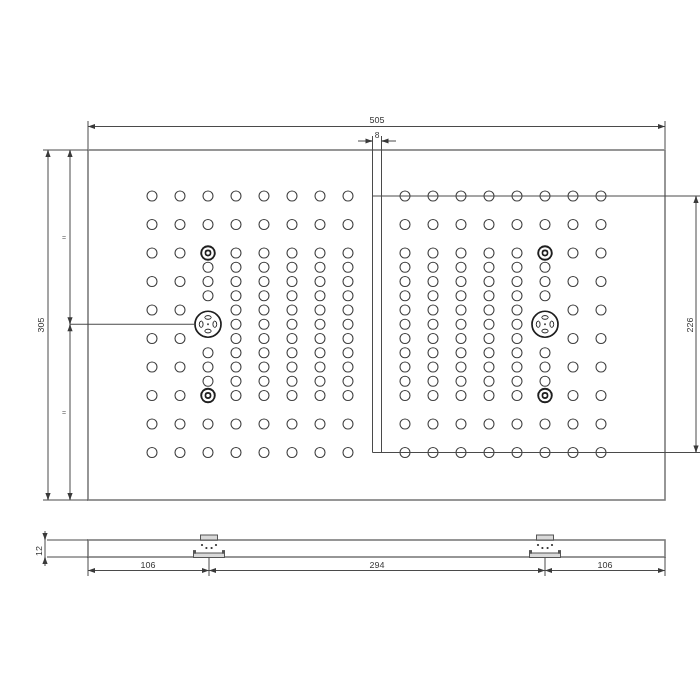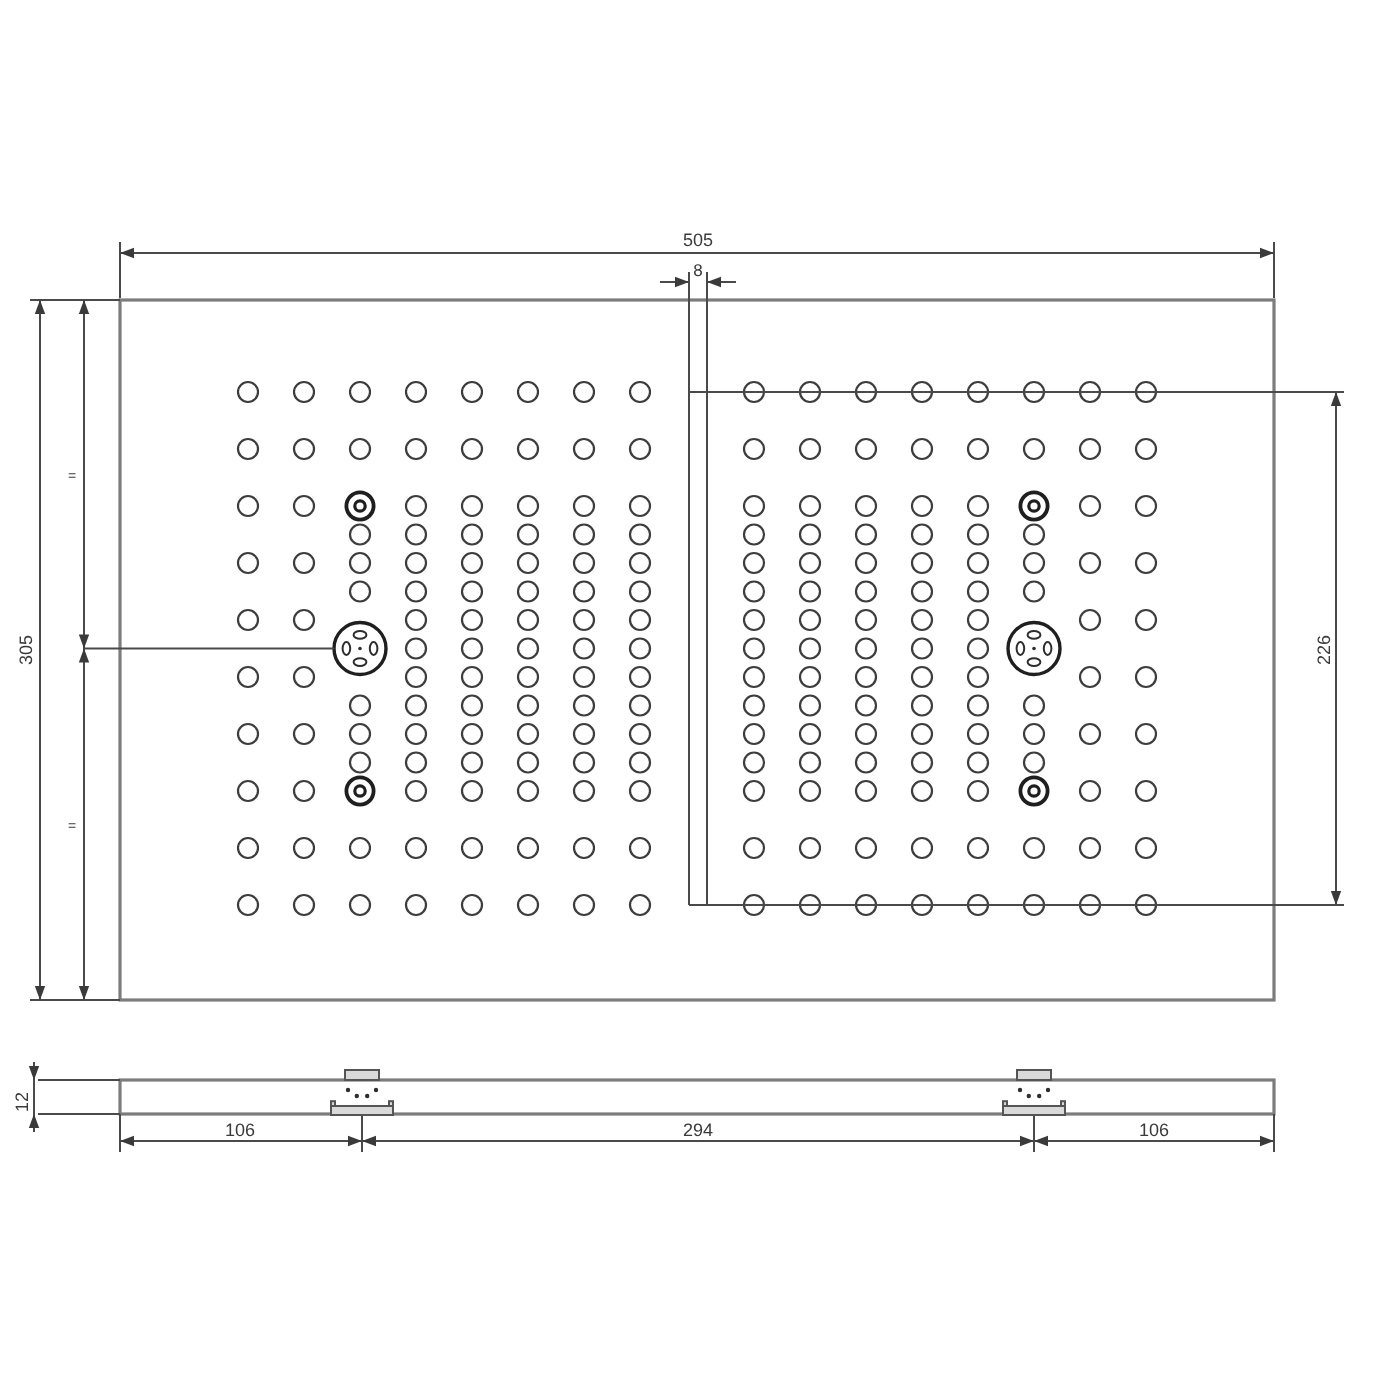--- a/index.html
+++ b/index.html
@@ -1,16 +1,16 @@
 <!DOCTYPE html>
 <html><head>
 <meta charset="utf-8">
 <style>
   html,body{margin:0;padding:0;background:#ffffff;width:700px;height:700px;overflow:hidden;}
-  main{width:608px;height:700px;}
+  main{width:608px;height:700px;padding-left:28px;}
   svg{display:block;}
   .plate{fill:#ffffff;stroke:#7c7c7c;stroke-width:1.6;}
   .thin{stroke:#4a4a4a;stroke-width:1;fill:none;}
   .hole{fill:none;stroke:#3d3d3d;stroke-width:1.1;}
   .ring-outer{fill:none;stroke:#1f1f1f;stroke-width:1.9;}
   .ring-inner{fill:none;stroke:#1f1f1f;stroke-width:1.6;}
   .big-circle{fill:#ffffff;stroke:#1f1f1f;stroke-width:1.7;}
   .slot{fill:none;stroke:#2e2e2e;stroke-width:1;}
   .arrow{fill:#3a3a3a;stroke:none;}
   .bracket{fill:#d9d9d9;stroke:#555555;stroke-width:1;}

